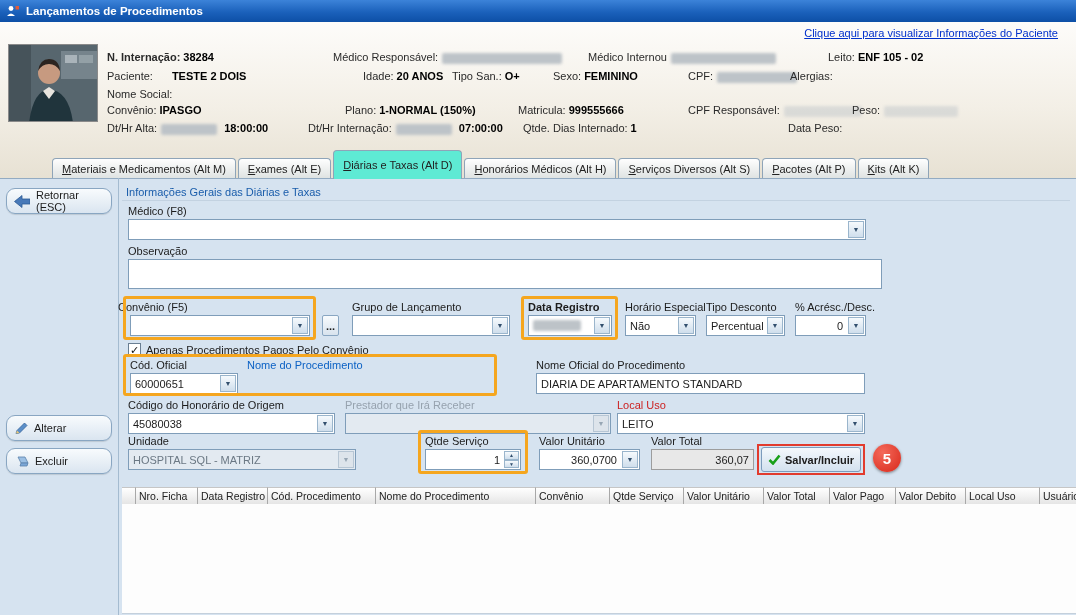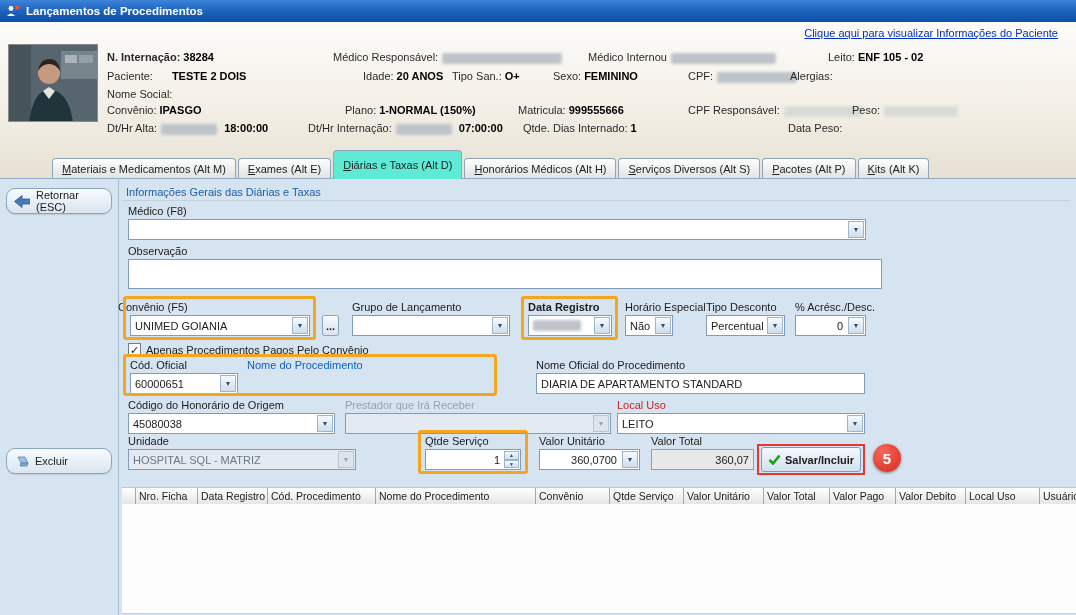--- a/index.html
+++ b/index.html
@@ -216,20 +216,29 @@
   <div class="sidebar-divider"></div>
 
   <div class="side-btn" style="top:188px;">
     <span style="display:inline-flex;">
       <svg width="16" height="13" viewBox="0 0 16 13">
           <polygon points="16,4 8,4 8,0.5 0.5,6.5 8,12.5 8,9 16,9" fill="#4879b8" stroke="#2c5a94" stroke-width="0.8"></polygon>
         </svg>
     </span>
     <span>Retornar (ESC)</span>
   </div>
+  <div class="side-btn" style="top:415px;">
+    <span style="display:inline-flex;">
+      <svg width="14" height="14" viewBox="0 0 14 14">
+          <path d="M2 12.5 L3 9.5 L10.5 2 L13 4.5 L5.5 12 Z" fill="#5b8fc9" stroke="#35639a" stroke-width="0.8"></path>
+          <path d="M2 12.5 L3 9.5 L5.5 12 Z" fill="#e8c87a"></path>
+        </svg>
+    </span>
+    <span>Alterar</span>
+  </div>
   <div class="side-btn" style="top:448px;">
     <span style="display:inline-flex;">
       <svg width="15" height="12" viewBox="0 0 15 12">
           <polygon points="4,2 11,2 14,8 7,8" fill="#9cc0e4" stroke="#5b82ab" stroke-width="0.8"></polygon>
           <polygon points="7,8 14,8 13,11 6,11" fill="#7ba7d7" stroke="#5b82ab" stroke-width="0.8"></polygon>
         </svg>
     </span>
     <span>Excluir</span>
   </div>
 
@@ -241,42 +250,41 @@
     <span class="combo-text"></span>
     <span class="combo-btn">▼</span>
   </div>
 
   <div class="flabel" style="left:128px; top:245px;">Observação</div>
   <div class="tinput" style="left:128px; top:259px; width:754px; height:30px; align-items:flex-start; padding-top:3px;"></div>
 
   <div class="hl-orange" style="left:123px; top:296px; width:193px; height:44px;"></div>
   <div class="flabel" style="left:118px; top:301px;">Convênio (F5)</div>
   <div class="combo" style="left:130px; top:315px; width:180px;">
-    <span class="combo-text">UNIMED GOIANIA</span>
     <span class="combo-btn">▼</span>
   </div>
   <div class="dots-btn" style="left:322px; top:315px;">...</div>
 
   <div class="flabel" style="left:352px; top:301px;">Grupo de Lançamento</div>
   <div class="combo" style="left:352px; top:315px; width:158px;">
     <span class="combo-text"></span>
     <span class="combo-btn">▼</span>
   </div>
 
   <div class="hl-orange" style="left:521px; top:296px; width:97px; height:44px;"></div>
   <div class="flabel" style="left:528px; top:301px; font-weight:bold;">Data Registro</div>
   <div class="combo" style="left:528px; top:315px; width:84px;">
     <span class="combo-text">
         <span class="redact" style="width:48px; margin:0;"></span>
       </span>
     <span class="combo-btn">▼</span>
   </div>
 
   <div class="flabel" style="left:625px; top:301px;">Horário Especial</div>
-  <div class="combo" style="left:625px; top:315px; width:48px;">
+  <div class="combo" style="left:625px; top:315px; width:71px;">
     <span class="combo-text">Não</span>
     <span class="combo-btn">▼</span>
   </div>
 
   <div class="flabel" style="left:706px; top:301px;">Tipo Desconto</div>
   <div class="combo" style="left:706px; top:315px; width:79px;">
     <span class="combo-text">Percentual</span>
     <span class="combo-btn">▼</span>
   </div>
 

